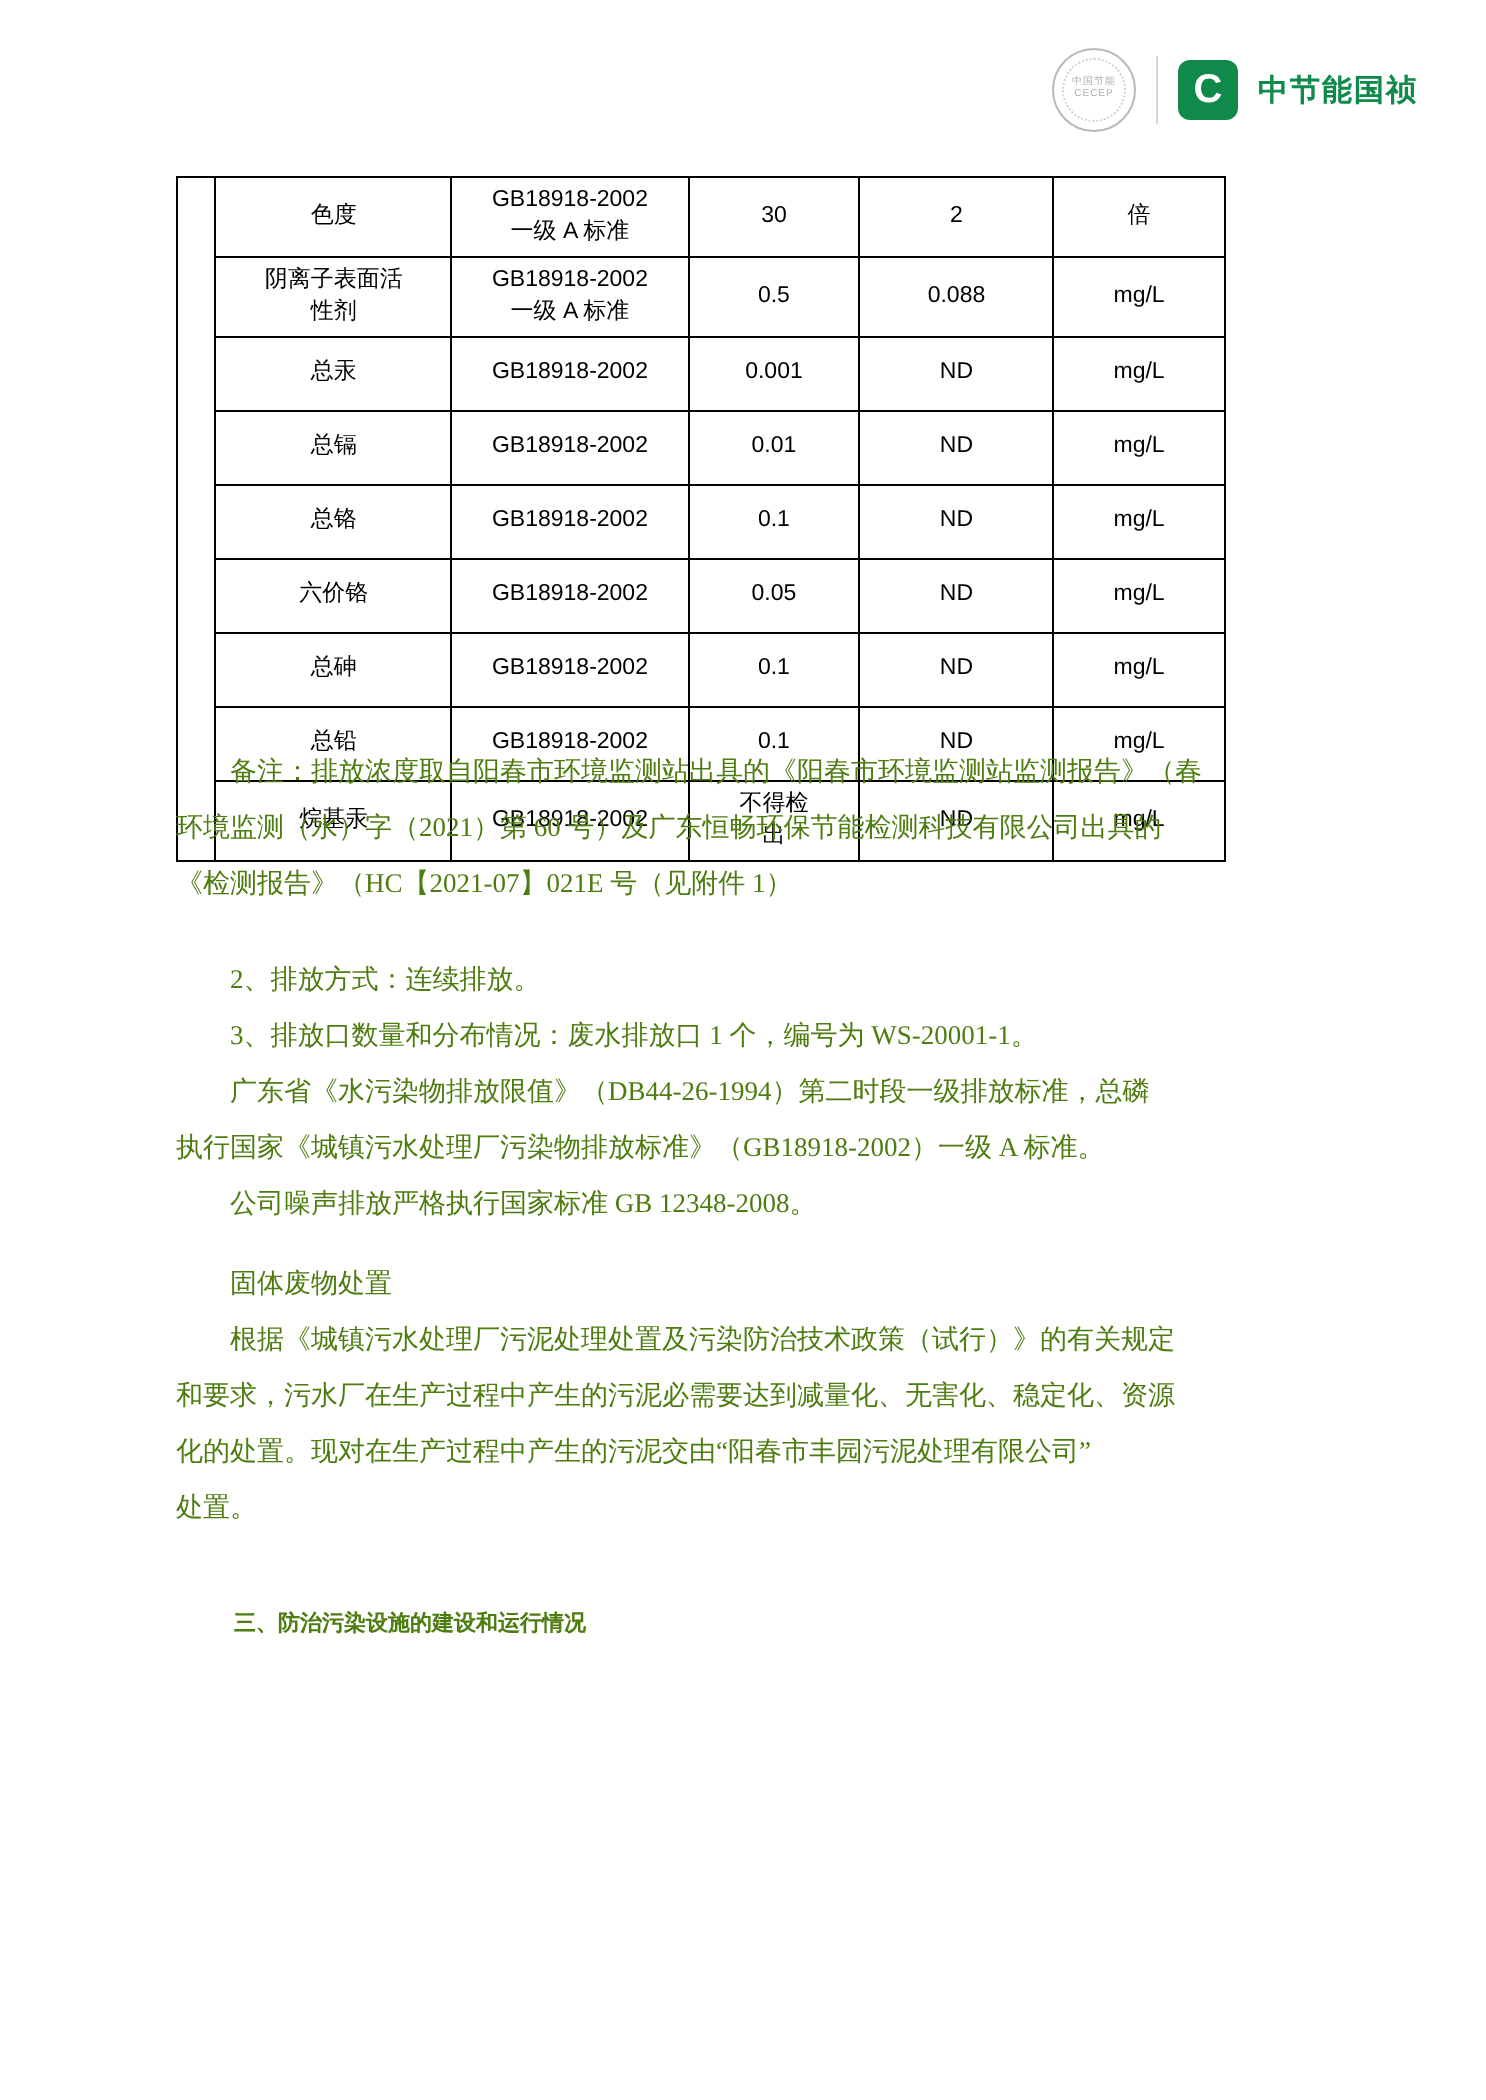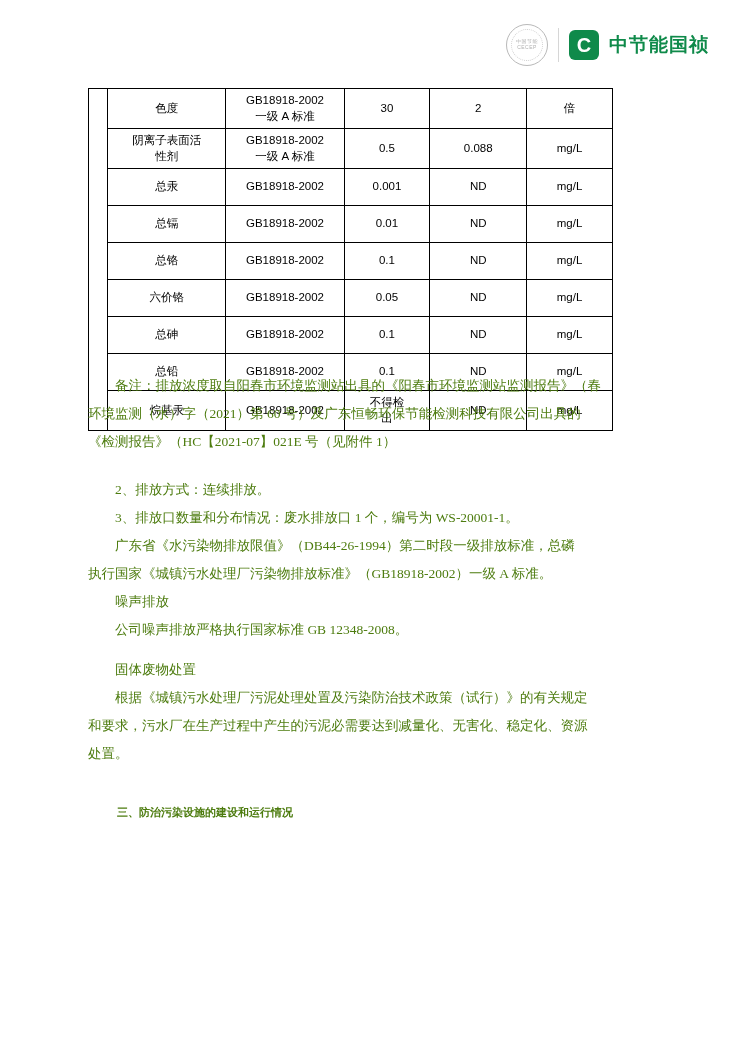--- a/index.html
+++ b/index.html
@@ -66,21 +66,21 @@
     font-family: "Liberation Sans", sans-serif;
     font-weight: bold;
     font-size: 20px;
     display: flex;
     align-items: center;
     justify-content: center;
     line-height: 1;
   }
   .logo-text {
     font-family: "Liberation Sans", sans-serif;
-    font-size: 19px;
+    font-size: 15px;
     color: #0f8a4a;
     letter-spacing: 1px;
     font-weight: bold;
   }
 
   
   .table-zone {
     position: absolute;
     top: 88px;
     left: 88px;
@@ -239,28 +239,28 @@
     <p class="p">环境监测（水）字（2021）第 60 号）及广东恒畅环保节能检测科技有限公司出具的</p>
     <p class="p">《检测报告》（HC【2021-07】021E 号（见附件 1）</p>
 
     <div class="gap-md"></div>
 
     <p class="p indent">2、排放方式：连续排放。</p>
     <p class="p indent">3、排放口数量和分布情况：废水排放口 1 个，编号为 WS-20001-1。</p>
     <p class="p indent">广东省《水污染物排放限值》（DB44-26-1994）第二时段一级排放标准，总磷</p>
     <p class="p">执行国家《城镇污水处理厂污染物排放标准》（GB18918-2002）一级 A 标准。</p>
 
-    <p class="p indent">噪声排放</p>
     <p class="p indent">公司噪声排放严格执行国家标准 GB 12348-2008。</p>
 
     <div class="gap-sm"></div>
 
     <p class="p indent">固体废物处置</p>
     <p class="p indent">根据《城镇污水处理厂污泥处理处置及污染防治技术政策（试行）》的有关规定</p>
     <p class="p">和要求，污水厂在生产过程中产生的污泥必需要达到减量化、无害化、稳定化、资源</p>
+    <p class="p">化的处置。现对在生产过程中产生的污泥交由“阳春市丰园污泥处理有限公司”</p>
     <p class="p">处置。</p>
 
     <div class="gap-lg"></div>
 
     <p class="p sect-title">三、防治污染设施的建设和运行情况</p>
   </div>
 
 </div>
 
 </body></html>

